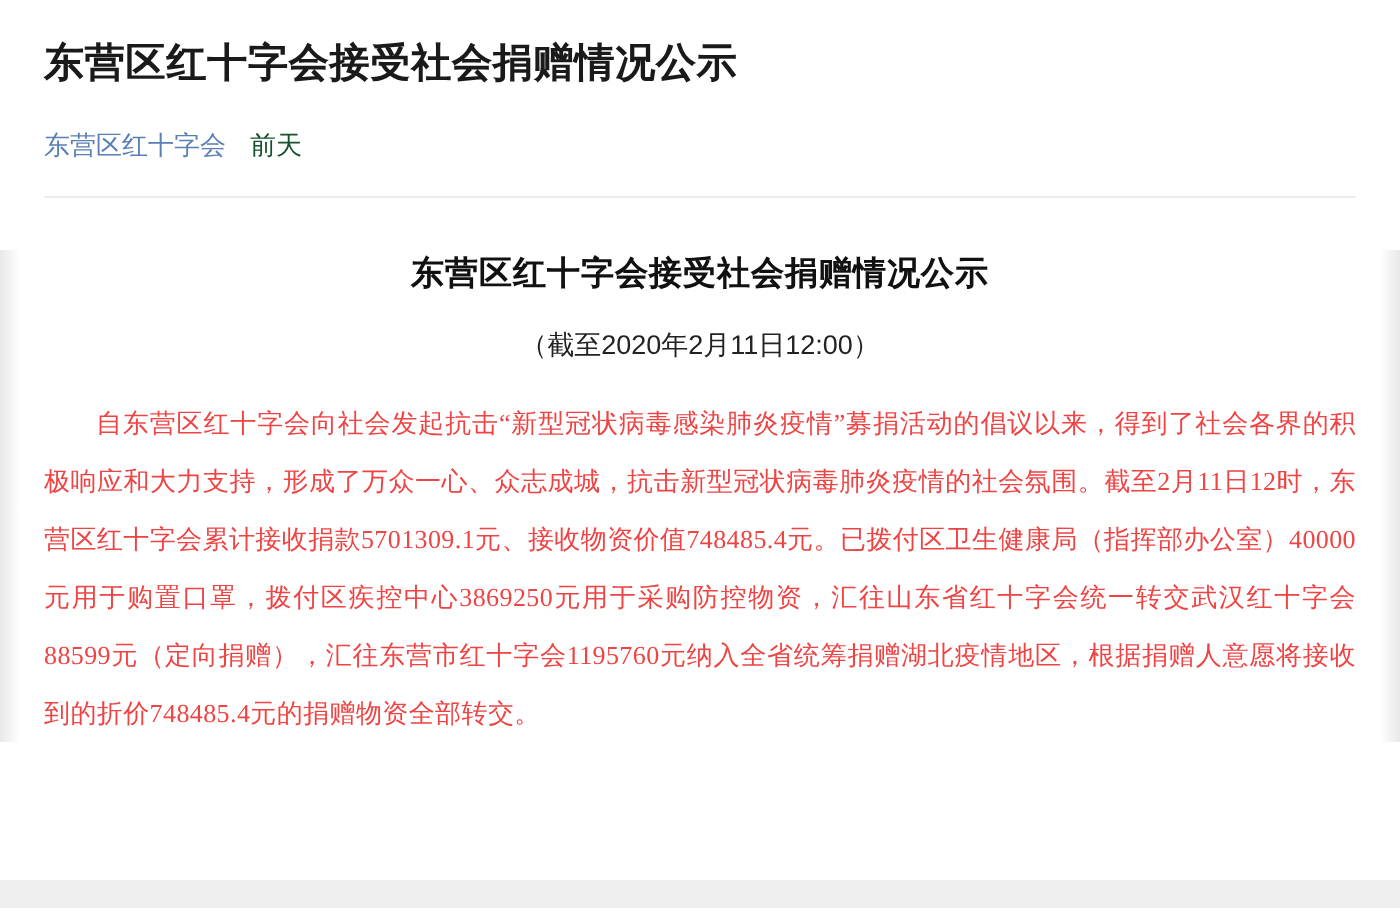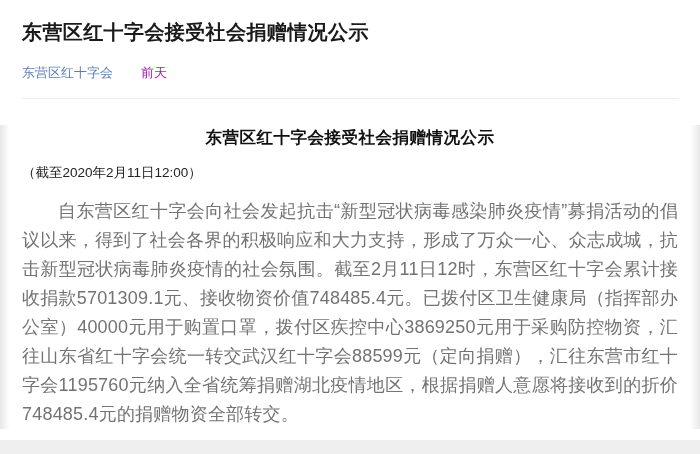--- a/index.html
+++ b/index.html
@@ -28,62 +28,64 @@
     font-weight: bold;
     color: #1a1a1a;
     line-height: 28px;
     letter-spacing: 0.4px;
     margin: 0;
   }
   .meta-row {
     margin-top: 18px;
     display: flex;
     align-items: center;
-    gap: 28px;
+    gap: 12px;
     font-size: 13px;
   }
   .meta-source {
     color: #5a7fb5;
   }
   .meta-time {
-    color: #a21caf;
+    color: #14532d;
   }
   .divider {
     margin-top: 16px;
     height: 1px;
     background: #ececec;
   }
   .body-wrap {
     position: relative;
     padding: 0 22px;
   }
   .doc-title {
     text-align: center;
     font-size: 16.5px;
     font-weight: bold;
     color: #111;
     margin-top: 26px;
     line-height: 24px;
     letter-spacing: 0.5px;
   }
   .doc-subtitle {
+    text-align: center;
     font-size: 13.5px;
     color: #222;
     margin-top: 14px;
     line-height: 20px;
   }
   .para {
-    font-size: 18px;
-    color: #737373;
+    font-size: 13px;
+    color: #ef4444;
     line-height: 29px;
     text-align: justify;
     text-justify: inter-ideograph;
     text-indent: 2em;
     margin-top: 14px;
     letter-spacing: 0.2px;
+    font-family: Liberation Serif, serif;
   }
   .para.second {
     margin-top: 6px;
   }
   .side-shade-left,
   .side-shade-right {
     position: absolute;
     top: 0;
     bottom: 0;
     width: 10px;

